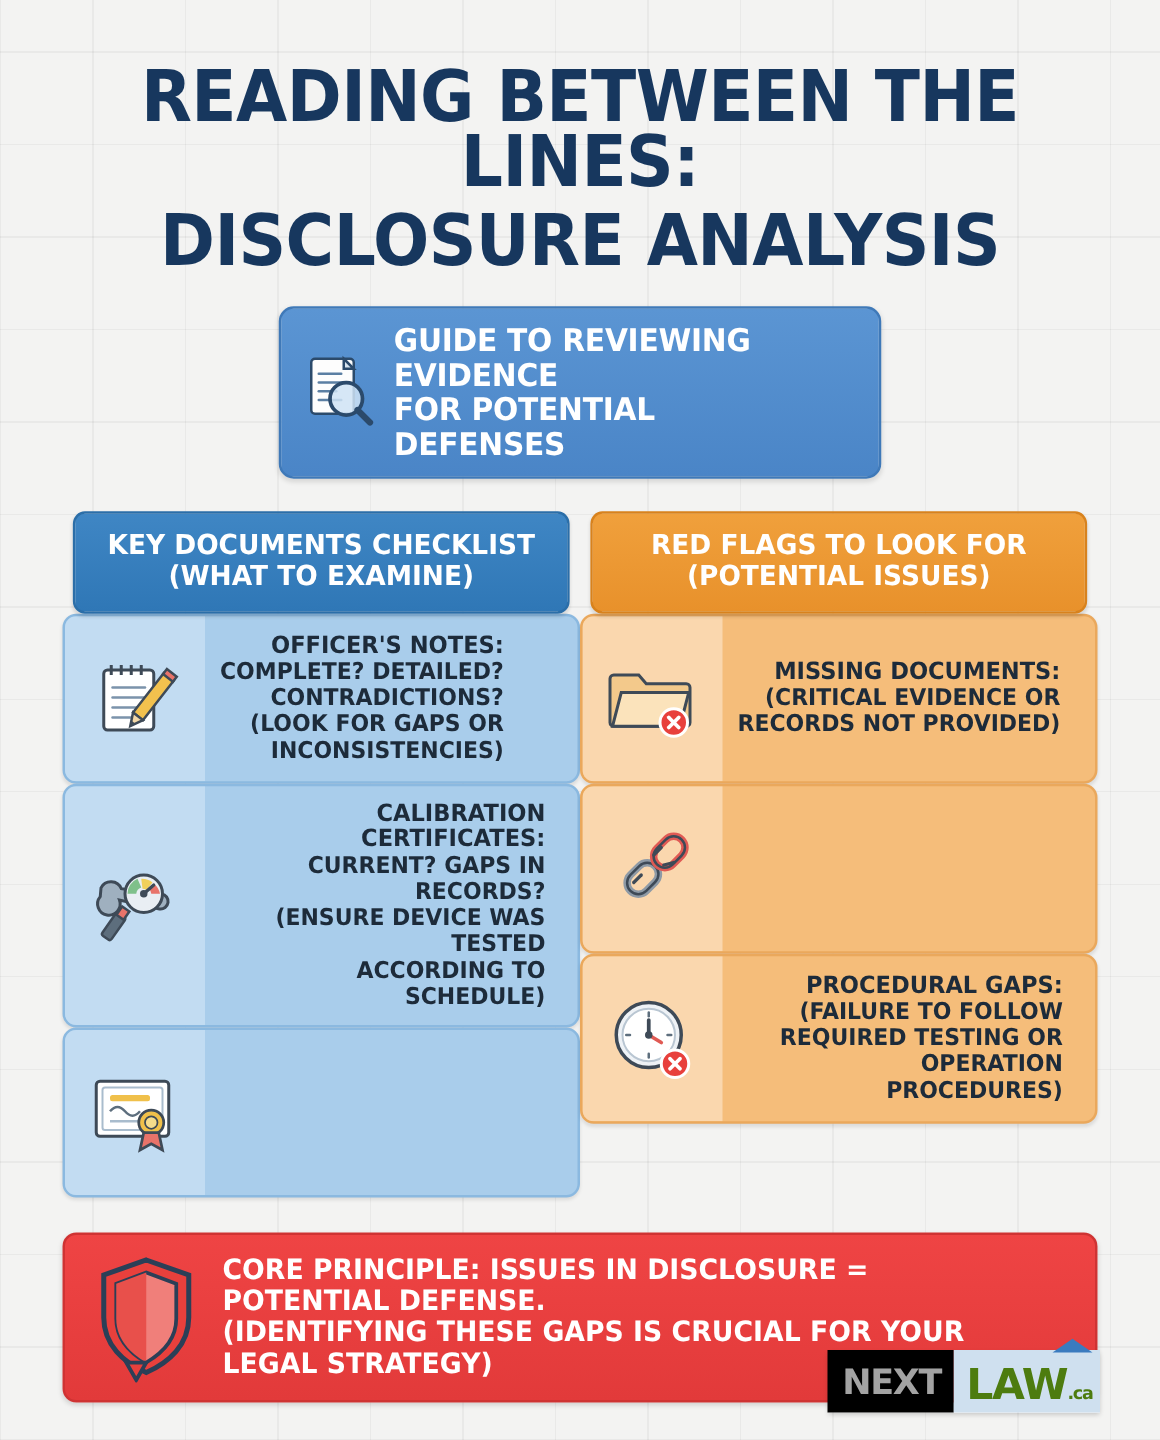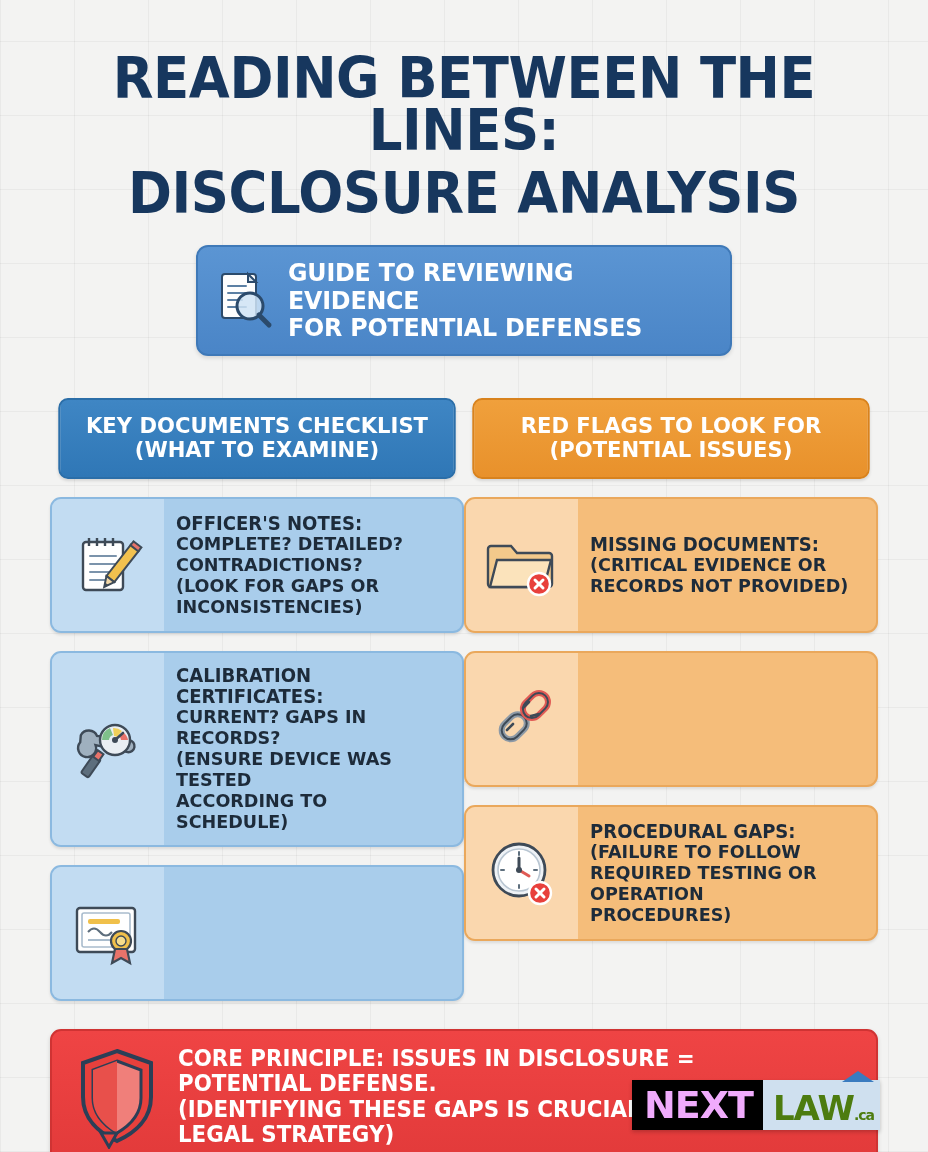--- a/index.html
+++ b/index.html
@@ -30,22 +30,22 @@
     line-height: 0.92;
     text-transform: uppercase;
     font-family: "DejaVu Sans", sans-serif;
     transform: scaleX(0.93);
   }
   .title-1 { font-size: 57px; }
   .title-2 { font-size: 57px; margin-top: 10px; }
 
   
   .subtitle-bar {
-    margin: 26px auto 16px auto;
-    width: 536px;
+    margin: 26px auto 0 auto;
+    width: 482px;
     background: linear-gradient(180deg, #5b95d3 0%, #4a85c7 100%);
     border: 2px solid #3f79b8;
     border-radius: 12px;
     display: flex;
     align-items: center;
     gap: 14px;
     padding: 12px 18px 12px 14px;
     box-shadow: 0 2px 4px rgba(0,0,0,0.12);
   }
   .subtitle-text {
@@ -79,27 +79,27 @@
     text-transform: uppercase;
     padding: 14px 8px;
     font-family: "DejaVu Sans", sans-serif;
     transform: scaleX(0.96);
     box-shadow: 0 2px 3px rgba(0,0,0,0.12);
   }
   .col-header.blue  { background: linear-gradient(180deg,#3f86c4 0%, #2f77b6 100%); border:2px solid #2b6ea8; }
   .col-header.orange{ background: linear-gradient(180deg,#f0a03c 0%, #e8912b 100%); border:2px solid #d8821d; }
 
   .card {
-    margin-top: 18px;
     border-radius: 11px;
     display: flex;
     align-items: stretch;
     overflow: hidden;
     min-height: 136px;
     box-shadow: 0 2px 3px rgba(0,0,0,0.10);
+    text-align: right;
   }
   .card.blue { background: #a9cdeb; border: 2px solid #8bb9e0; }
   .card.orange { background: #f5bd7a; border: 2px solid #eaa85c; }
 
   .card-icon {
     width: 112px;
     flex: 0 0 112px;
     display: flex; align-items: center; justify-content: center;
   }
   .card.blue .card-icon { background: #c2dcf2; }
@@ -156,22 +156,22 @@
 
   
   .logo-wrap {
     position: absolute;
     right: 48px; bottom: 22px;
     display: flex; align-items: stretch;
     height: 50px;
     box-shadow: 0 2px 4px rgba(0,0,0,0.2);
   }
   .logo-next {
-    background: #000; color: #f0abfc;
-    font-weight: 900; font-size: 38px;
+    background: #000; color: #a3a3a3;
+    font-weight: 900; font-size: 28px;
     padding: 2px 10px 2px 12px;
     display: flex; align-items: center;
     font-family: "DejaVu Sans", sans-serif;
     letter-spacing: -1px;
   }
   .logo-law {
     background: #cfe0ef; color: #4d7c0f;
     font-weight: 900; font-size: 34px;
     padding: 2px 6px 2px 10px;
     display: flex; align-items: flex-end;

